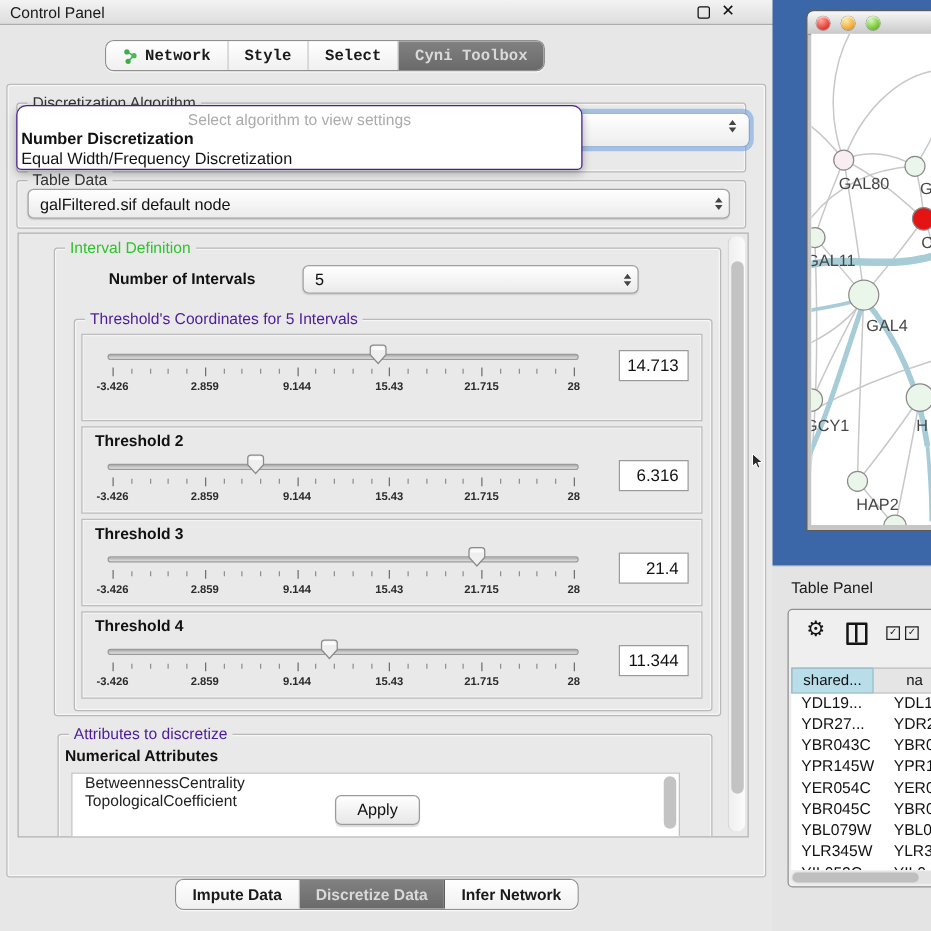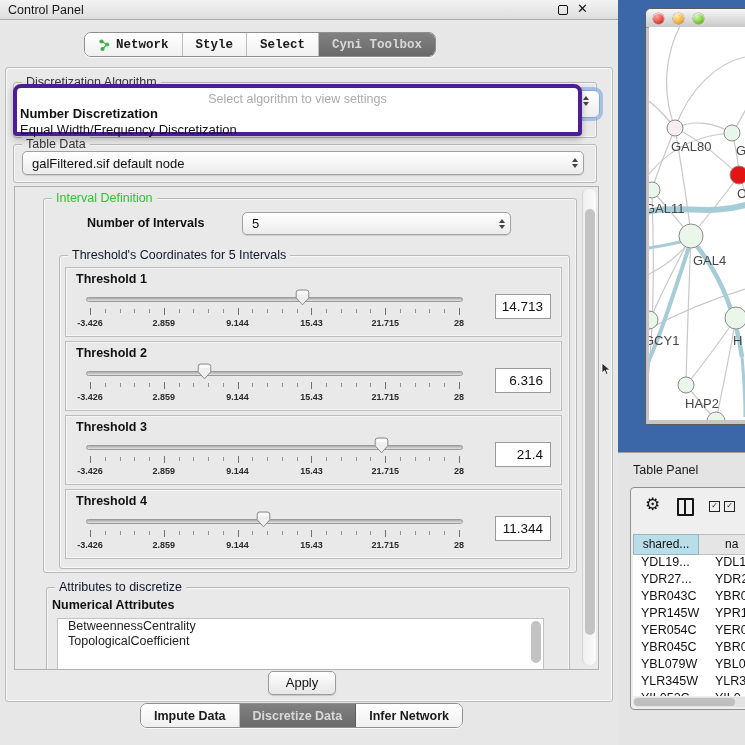--- a/index.html
+++ b/index.html
@@ -29,31 +29,31 @@
 
   #outer-panel{position:absolute;left:5px;top:67px;width:606px;height:633px;
     border:1px solid #bcbcbc;border-radius:3px;background:#e9e9e9;
     box-shadow:inset 0 0 0 1px #f8f8f8;}
 
   .group{position:absolute;border:1px solid #b9b9b9;border-radius:3px;
     box-shadow:inset 0 0 0 1px #f6f6f6;}
   .group-label{position:absolute;top:-8px;left:8px;background:#e9e9e9;
     padding:0 4px;font-size:12.5px;color:#333;white-space:nowrap;}
   .group-label.green{color:#2fc32f;}
-  .group-label.blue{color:#0f172a;}
+  .group-label.blue{color:#4c1d95;}
 
   #algo-group{left:13px;top:82px;width:582px;height:54px;}
 
   #focus-combo{position:absolute;left:20px;top:90px;width:578px;height:26px;
     border-radius:6px;background:linear-gradient(#ffffff,#ededed);
     border:1px solid #86a7d2;box-shadow:0 0 0 3px rgba(108,158,221,.55);z-index:4;}
   #focus-combo .spin{position:absolute;right:5px;top:4px;}
 
-  #algo-popup{position:absolute;left:13px;top:84px;width:569px;height:52px;
-    background:#fff;border:4px solid #4c1d95;border-radius:8px 8px 4px 4px;
+  #algo-popup{position:absolute;left:13px;top:84px;width:453px;height:52px;
+    background:#fff;border:1px solid #4c1d95;border-radius:8px 8px 4px 4px;
     box-shadow:0 3px 7px rgba(0,0,0,.28);z-index:10;padding-top:4px;box-sizing:border-box;}
   .popup-placeholder{text-align:center;color:#ababab;font-size:12.5px;line-height:14px;}
   .popup-opt{font-size:13px;color:#111;line-height:15.5px;padding:0 3px;}
   .popup-opt:first-child{font-weight:bold;}
 
   #tabledata-group{left:13px;top:144px;width:582px;height:37px;}
 
   .mac-combo{position:absolute;display:flex;align-items:center;height:24px;
     border:1px solid #a2a2a2;border-radius:5px;background:linear-gradient(#ffffff,#ebebeb);
     box-shadow:0 1px 1px rgba(0,0,0,.12);font-size:13px;color:#111;box-sizing:border-box;}
@@ -96,21 +96,21 @@
   .thr-value{width:56px;height:25px;border:1px solid #9a9a9a;background:#fff;
     font-size:13.5px;color:#111;text-align:right;padding:4px 7px 0 0;box-sizing:border-box;margin-top:7px;}
 
   #attr-group{left:31px;top:400px;width:522px;height:130px;}
   #attr-title{position:absolute;left:5px;top:10px;font-size:12.5px;font-weight:bold;color:#111;}
   #attr-list{position:absolute;left:10px;top:30px;width:485px;height:96px;background:#fff;
     border:1px solid #c2c2c2;overflow:hidden;}
   .attr-item{font-size:12.5px;color:#222;line-height:15px;padding-left:10px;white-space:nowrap;}
   #attr-scroll{position:absolute;right:2px;top:2px;width:10px;height:42px;background:#c3c3c3;border-radius:5px;}
 
-  #apply{position:absolute;left:268px;top:671px;width:66px;height:22px;
+  #apply{position:absolute;left:268px;top:636px;width:66px;height:22px;
     border:1px solid #9b9b9b;border-radius:5px;background:linear-gradient(#ffffff,#e7e7e7);
     font-size:13px;color:#111;text-align:center;line-height:21px;box-shadow:0 1px 1px rgba(0,0,0,.15);}
 
   .net-ico svg{display:block;}
 
   
   #desktop{position:absolute;left:618px;top:0;width:127px;height:452px;background:#3b67a8;}
   #net-window{position:absolute;left:645px;top:8px;width:105px;height:417px;
     background:#c6c6c6;border:1px solid #5c5c5c;border-top-left-radius:6px;box-sizing:border-box;}
   #mac-titlebar{position:absolute;left:0;top:0;right:0;height:18px;
@@ -222,21 +222,20 @@
         <span class="txt">5</span>
         <span class="spin">
             <span class="up"></span>
             <span class="dn"></span>
           </span>
       </div>
       <div id="thr-group" class="group">
         <span class="group-label blue">Threshold's Coordinates for 5 Intervals</span>
         <div id="thr-list">
             <div class="thr-box">
-              <div class="thr-label">Threshold 1</div>
               <div class="thr-row">
                 <div class="thr-zone">
                   <div class="thr-scale">
                     <div class="thr-track"></div>
                     <div class="thr-handle" style="left: calc(57.72% - 7.5px);"><svg width="15" height="17" viewBox="0 0 15 17">
                         <path d="M1.2,3.5 Q1.2,1 3.7,1 L11.3,1 Q13.8,1 13.8,3.5 L13.8,8.8 L7.5,15.8 L1.2,8.8 Z" fill="#efefef" stroke="#8a8a8a" stroke-width="1"></path>
                         <path d="M2.5,3.5 Q2.5,2.2 3.9,2.2 L11.1,2.2 Q12.5,2.2 12.5,3.5 L12.5,5 L2.5,5 Z" fill="#fbfbfb" stroke="none"></path>
                       </svg></div>
                     <div class="thr-ticks">
                       <div class="tick major" style="left: 0%;"></div>

